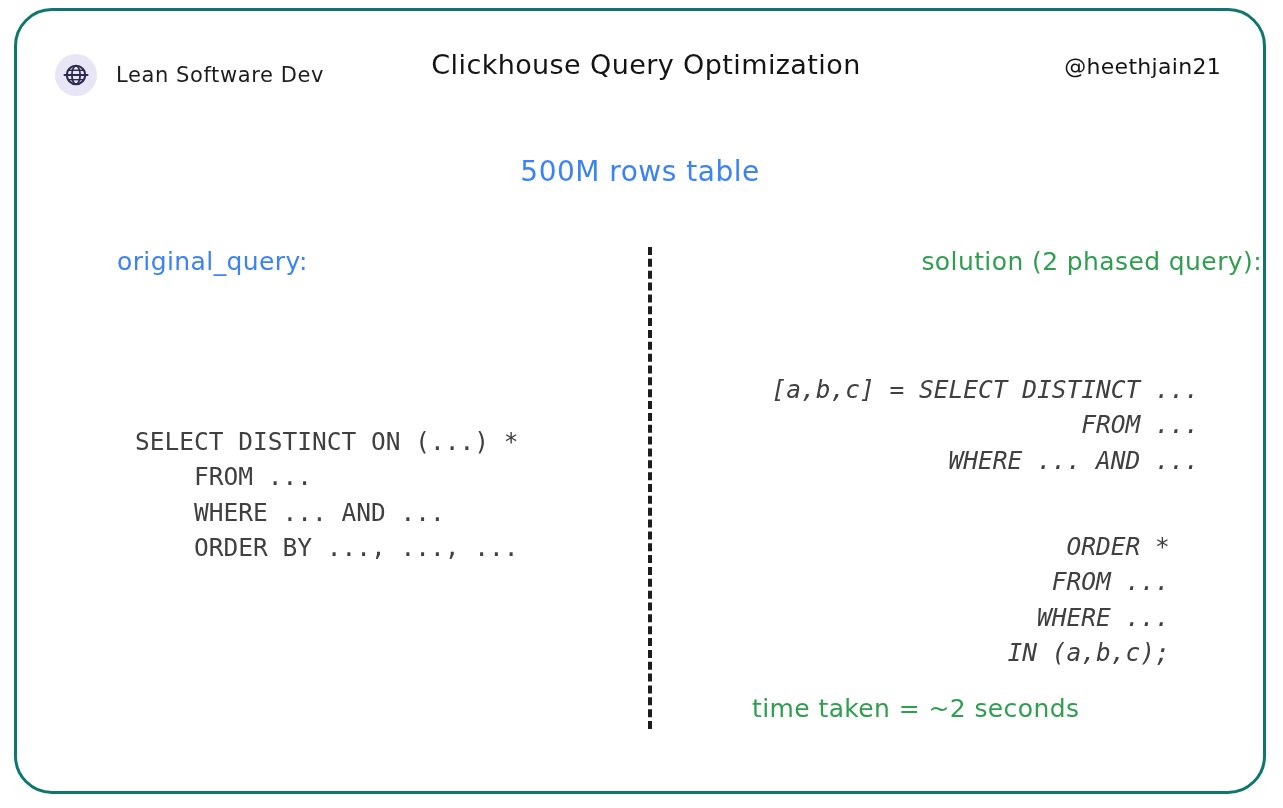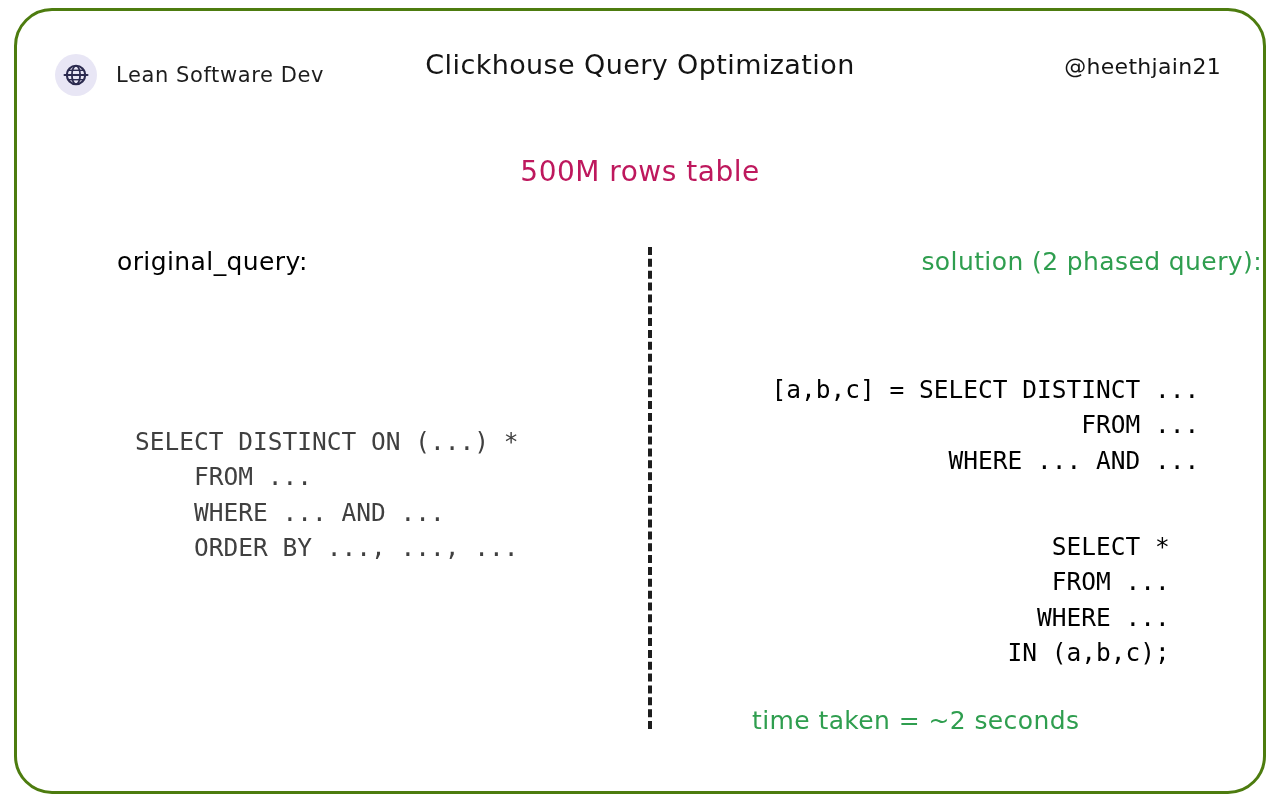--- a/index.html
+++ b/index.html
@@ -22,21 +22,21 @@
   }
 
   
   .card {
     position: absolute;
     left: 14px;
     top: 8px;
     width: 1252px;
     height: 786px;
     box-sizing: border-box;
-    border: 3px solid #4d7c0f;
+    border: 3px solid #0f766e;
     border-radius: 38px;
     background: #ffffff;
   }
 
   
   .header {
     position: absolute;
     left: 0;
     top: 36px;
     width: 100%;
@@ -78,20 +78,21 @@
     left: 0;
     top: 2px;
     width: 100%;
     text-align: center;
     font-family: "DejaVu Sans", sans-serif;
     font-size: 27px;
     font-weight: 400;
     color: #141414;
     letter-spacing: 0.4px;
     white-space: nowrap;
+    padding-left: 6px;
   }
 
   .handle {
     position: absolute;
     right: 42px;
     top: 7px;
     font-family: "DejaVu Sans", sans-serif;
     font-size: 22px;
     color: #141414;
     letter-spacing: 0.3px;
@@ -101,21 +102,21 @@
 
   
   .subtitle {
     position: absolute;
     left: 0;
     top: 144px;
     width: 100%;
     text-align: center;
     font-family: "DejaVu Sans", sans-serif;
     font-size: 28px;
-    color: #be185d;
+    color: #3b82f6;
     letter-spacing: 0.5px;
   }
 
   
   .divider {
     position: absolute;
     left: 631px;
     top: 236px;
     width: 0;
     height: 482px;
@@ -130,32 +131,32 @@
   }
   .col-left  { left: 100px;  width: 510px; }
   .col-right { left: 725px;  width: 520px; text-align: right; }
 
   .col-label {
     font-family: "DejaVu Sans", sans-serif;
     font-size: 25px;
     letter-spacing: 0.4px;
     white-space: nowrap;
   }
-  .label-red   { color: #000000; }
+  .label-red   { color: #3b82f6; }
   .label-green { color: #2f9e4f; }
 
   .code {
     font-family: "DejaVu Sans Mono", monospace;
     font-size: 24.5px;
     line-height: 35.5px;
     white-space: pre;
     letter-spacing: 0px;
   }
   .code-red   { color: #404040; }
-  .code-green { color: #000000; }
+  .code-green { color: #404040; font-style: italic; }
 
   .code-block-left {
     position: absolute;
     left: 18px;
     top: 152px;
   }
   .code-phase-1 {
     position: absolute;
     left: 0px;
     top: 100px;
@@ -167,21 +168,21 @@
   }
 
   .timing {
     position: absolute;
     font-family: "DejaVu Sans", sans-serif;
     font-size: 25px;
     letter-spacing: 0.4px;
     white-space: nowrap;
   }
   .timing-left  { left: 2px;  top: 442px; color: #dd3331; }
-  .timing-right { left: 10px; top: 447px; color: #2f9e4f; margin-top: 12px; }
+  .timing-right { left: 10px; top: 447px; color: #2f9e4f; }
 </style>
 </head>
 <body>
 
 <div id="canvas">
   <div class="card">
 
     <div class="header">
 
       <div class="brand">
@@ -216,21 +217,21 @@
 
     </div>
 
     <div class="col col-right">
       <div class="col-label label-green">solution (2 phased query):</div>
 
       <pre class="code code-green code-phase-1">[a,b,c] = SELECT DISTINCT ...
               FROM ...
               WHERE ... AND ...</pre>
 
-      <pre class="code code-green code-phase-2">          SELECT *
+      <pre class="code code-green code-phase-2">          ORDER *
               FROM ...
               WHERE ...
                   IN (a,b,c);</pre>
 
       <div class="timing timing-right">time taken = ~2 seconds</div>
     </div>
 
   </div>
 </div>
 

